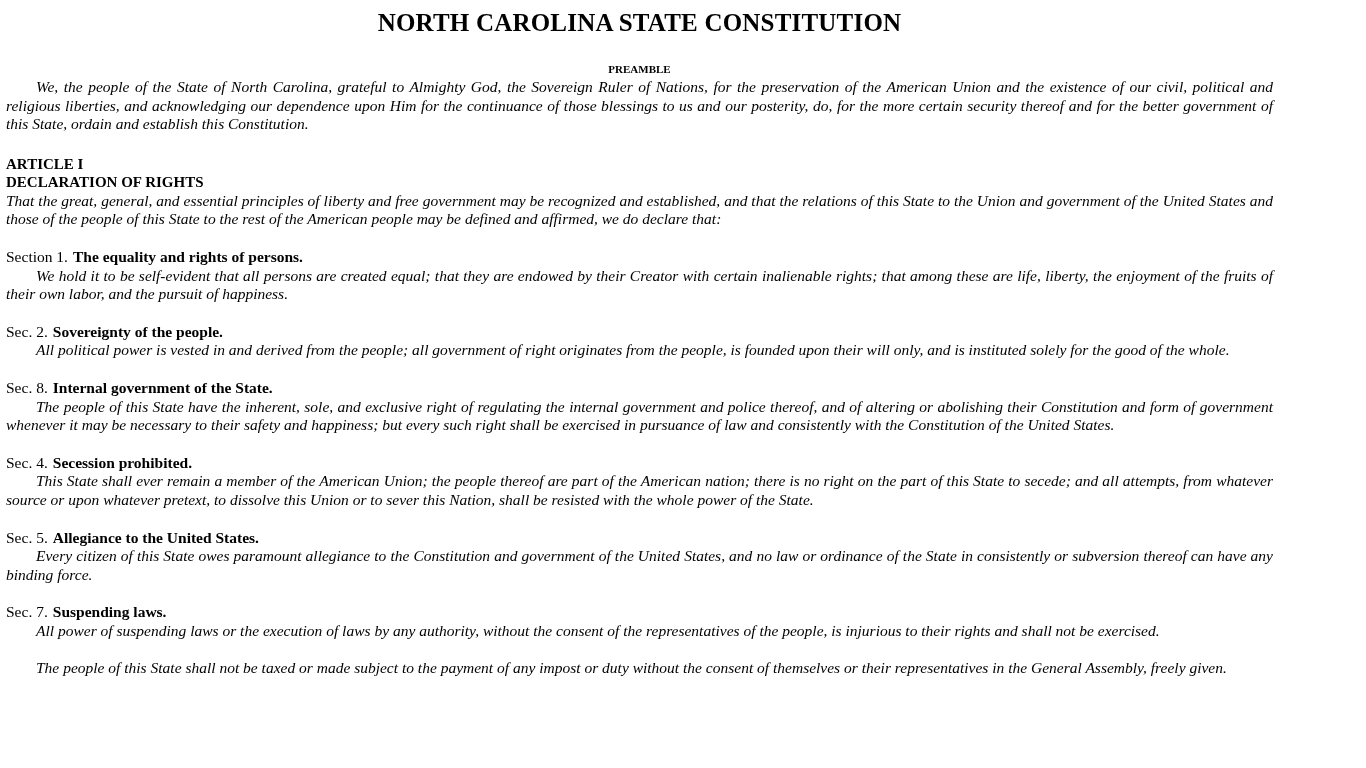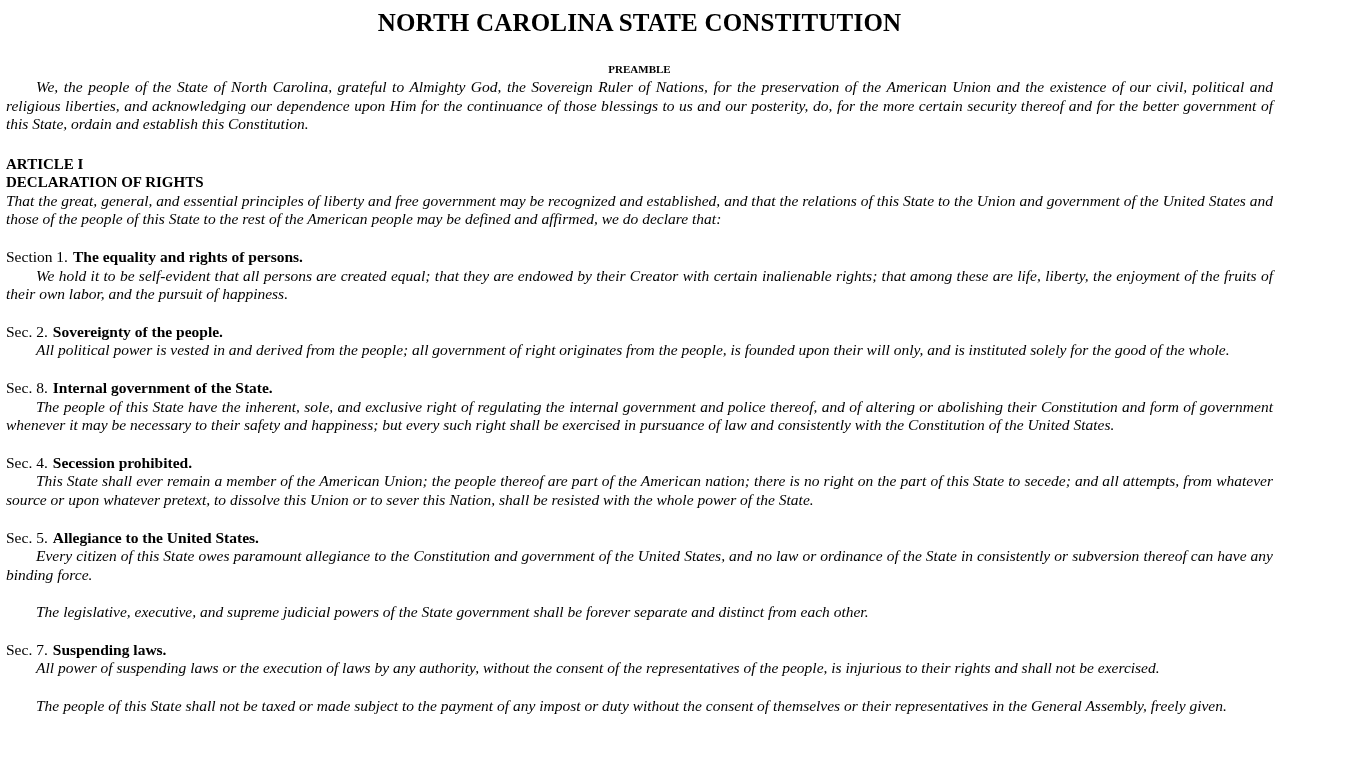--- a/index.html
+++ b/index.html
@@ -129,21 +129,20 @@
       </div>
       <div class="sec">
         <div class="sec-head"><span class="sec-num">Sec. 4.</span><span class="sec-title">Secession prohibited.</span></div>
         <p class="body-text sec-body">This State shall ever remain a member of the American Union; the people thereof are part of the American nation; there is no right on the part of this State to secede; and all attempts, from whatever source or upon whatever pretext, to dissolve this Union or to sever this Nation, shall be resisted with the whole power of the State.</p>
       </div>
       <div class="sec">
         <div class="sec-head"><span class="sec-num">Sec. 5.</span><span class="sec-title">Allegiance to the United States.</span></div>
         <p class="body-text sec-body">Every citizen of this State owes paramount allegiance to the Constitution and government of the United States, and no law or ordinance of the State in consistently or subversion thereof can have any binding force.</p>
       </div>
       <div class="sec">
-        <p class="body-text sec-body">The legislative, executive, and supreme judicial powers of the State government shall be forever separate and distinct from each other.</p>
       </div>
       <div class="sec">
         <div class="sec-head"><span class="sec-num">Sec. 7.</span><span class="sec-title">Suspending laws.</span></div>
         <p class="body-text sec-body">All power of suspending laws or the execution of laws by any authority, without the consent of the representatives of the people, is injurious to their rights and shall not be exercised.</p>
       </div>
       <div class="sec">
         <p class="body-text sec-body">The people of this State shall not be taxed or made subject to the payment of any impost or duty without the consent of themselves or their representatives in the General Assembly, freely given.</p>
       </div>
     </div>
 

